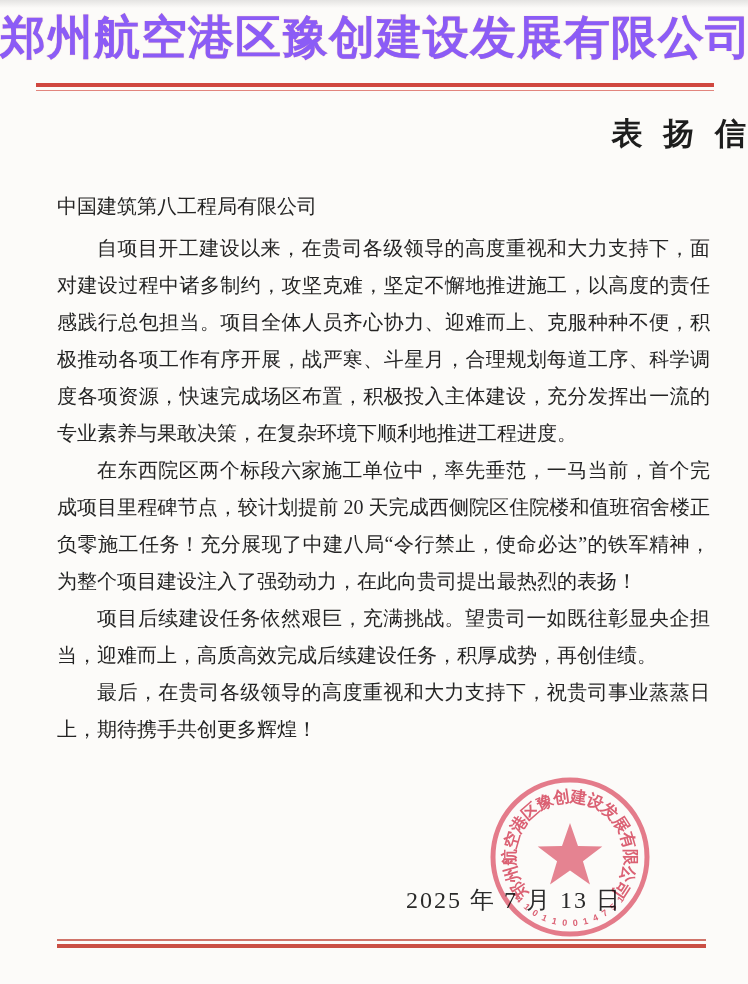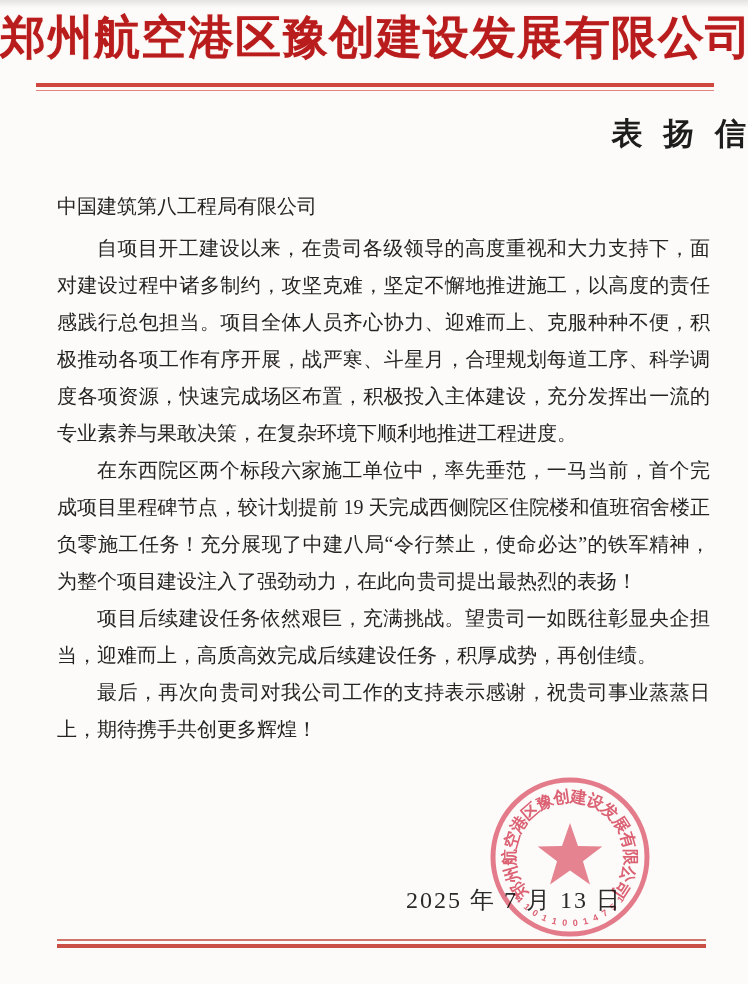--- a/index.html
+++ b/index.html
@@ -15,21 +15,21 @@
   .page::before{
     content:"";position:absolute;left:0;top:0;right:0;height:8px;
     background:linear-gradient(to bottom,rgba(120,120,120,.18),rgba(120,120,120,0));
     pointer-events:none;
   }
   .letterhead{
     position:absolute;top:10px;left:0;right:0;
     margin:0;text-align:center;
     font-size:46px;line-height:56px;font-weight:bold;
     letter-spacing:1px;
-    color:#b91c1c;
+    color:#8b5cf6;
     text-shadow:0 0 1px rgba(230,74,66,.45);
     white-space:nowrap;
   }
   .rule{position:absolute;}
   .rule .bar{width:100%;}
   .rule-header{left:36px;width:678px;top:83px;}
   .rule-header .thick{height:3.5px;background:#d0473f;margin-bottom:3px;}
   .rule-header .thin{height:1.5px;background:#e2857d;}
   .rule-footer{left:57px;width:649px;top:939px;}
   .rule-footer .thin{height:1.5px;background:#d0746a;margin-bottom:3px;}
@@ -79,23 +79,23 @@
   <div class="rule rule-header">
     <div class="bar thick"></div>
     <div class="bar thin"></div>
   </div>
 
   <h2 class="title">表 扬 信</h2>
 
   <main class="body-block">
     <p class="salutation">中国建筑第八工程局有限公司</p>
     <p class="para">自项目开工建设以来，在贵司各级领导的高度重视和大力支持下，面对建设过程中诸多制约，攻坚克难，坚定不懈地推进施工，以高度的责任感践行总包担当。项目全体人员齐心协力、迎难而上、克服种种不便，积极推动各项工作有序开展，战严寒、斗星月，合理规划每道工序、科学调度各项资源，快速完成场区布置，积极投入主体建设，充分发挥出一流的专业素养与果敢决策，在复杂环境下顺利地推进工程进度。</p>
-    <p class="para">在东西院区两个标段六家施工单位中，率先垂范，一马当前，首个完成项目里程碑节点，较计划提前 19 天完成西侧院区住院楼和值班宿舍楼正负零施工任务！充分展现了中建八局“令行禁止，使命必达”的铁军精神，为整个项目建设注入了强劲动力，在此向贵司提出最热烈的表扬！</p>
+    <p class="para">在东西院区两个标段六家施工单位中，率先垂范，一马当前，首个完成项目里程碑节点，较计划提前 20 天完成西侧院区住院楼和值班宿舍楼正负零施工任务！充分展现了中建八局“令行禁止，使命必达”的铁军精神，为整个项目建设注入了强劲动力，在此向贵司提出最热烈的表扬！</p>
     <p class="para">项目后续建设任务依然艰巨，充满挑战。望贵司一如既往彰显央企担当，迎难而上，高质高效完成后续建设任务，积厚成势，再创佳绩。</p>
-    <p class="para">最后，再次向贵司对我公司工作的支持表示感谢，祝贵司事业蒸蒸日上，期待携手共创更多辉煌！</p>
+    <p class="para">最后，在贵司各级领导的高度重视和大力支持下，祝贵司事业蒸蒸日上，期待携手共创更多辉煌！</p>
   </main>
 
   <div class="date-line">2025 年 7 月 13 日</div>
 
   <svg class="seal" viewBox="0 0 166 166" aria-hidden="true">
     <circle cx="83" cy="83" r="77"></circle>
     <polygon points="83,49 90.99,72.0 115.33,72.49 95.93,87.2 102.98,110.51 83,96.6 63.02,110.51 70.07,87.2 50.67,72.49 75.01,72.0"></polygon>
     <g id="seal-company-arc">
         <text transform="translate(31.841095355329138,116.22298113591665) rotate(-123)" font-size="16.5" text-anchor="middle" dominant-baseline="central">郑</text>
         <text transform="translate(24.542322957626872,100.42699041170337) rotate(-106.6)" font-size="16.5" text-anchor="middle" dominant-baseline="central">州</text>

